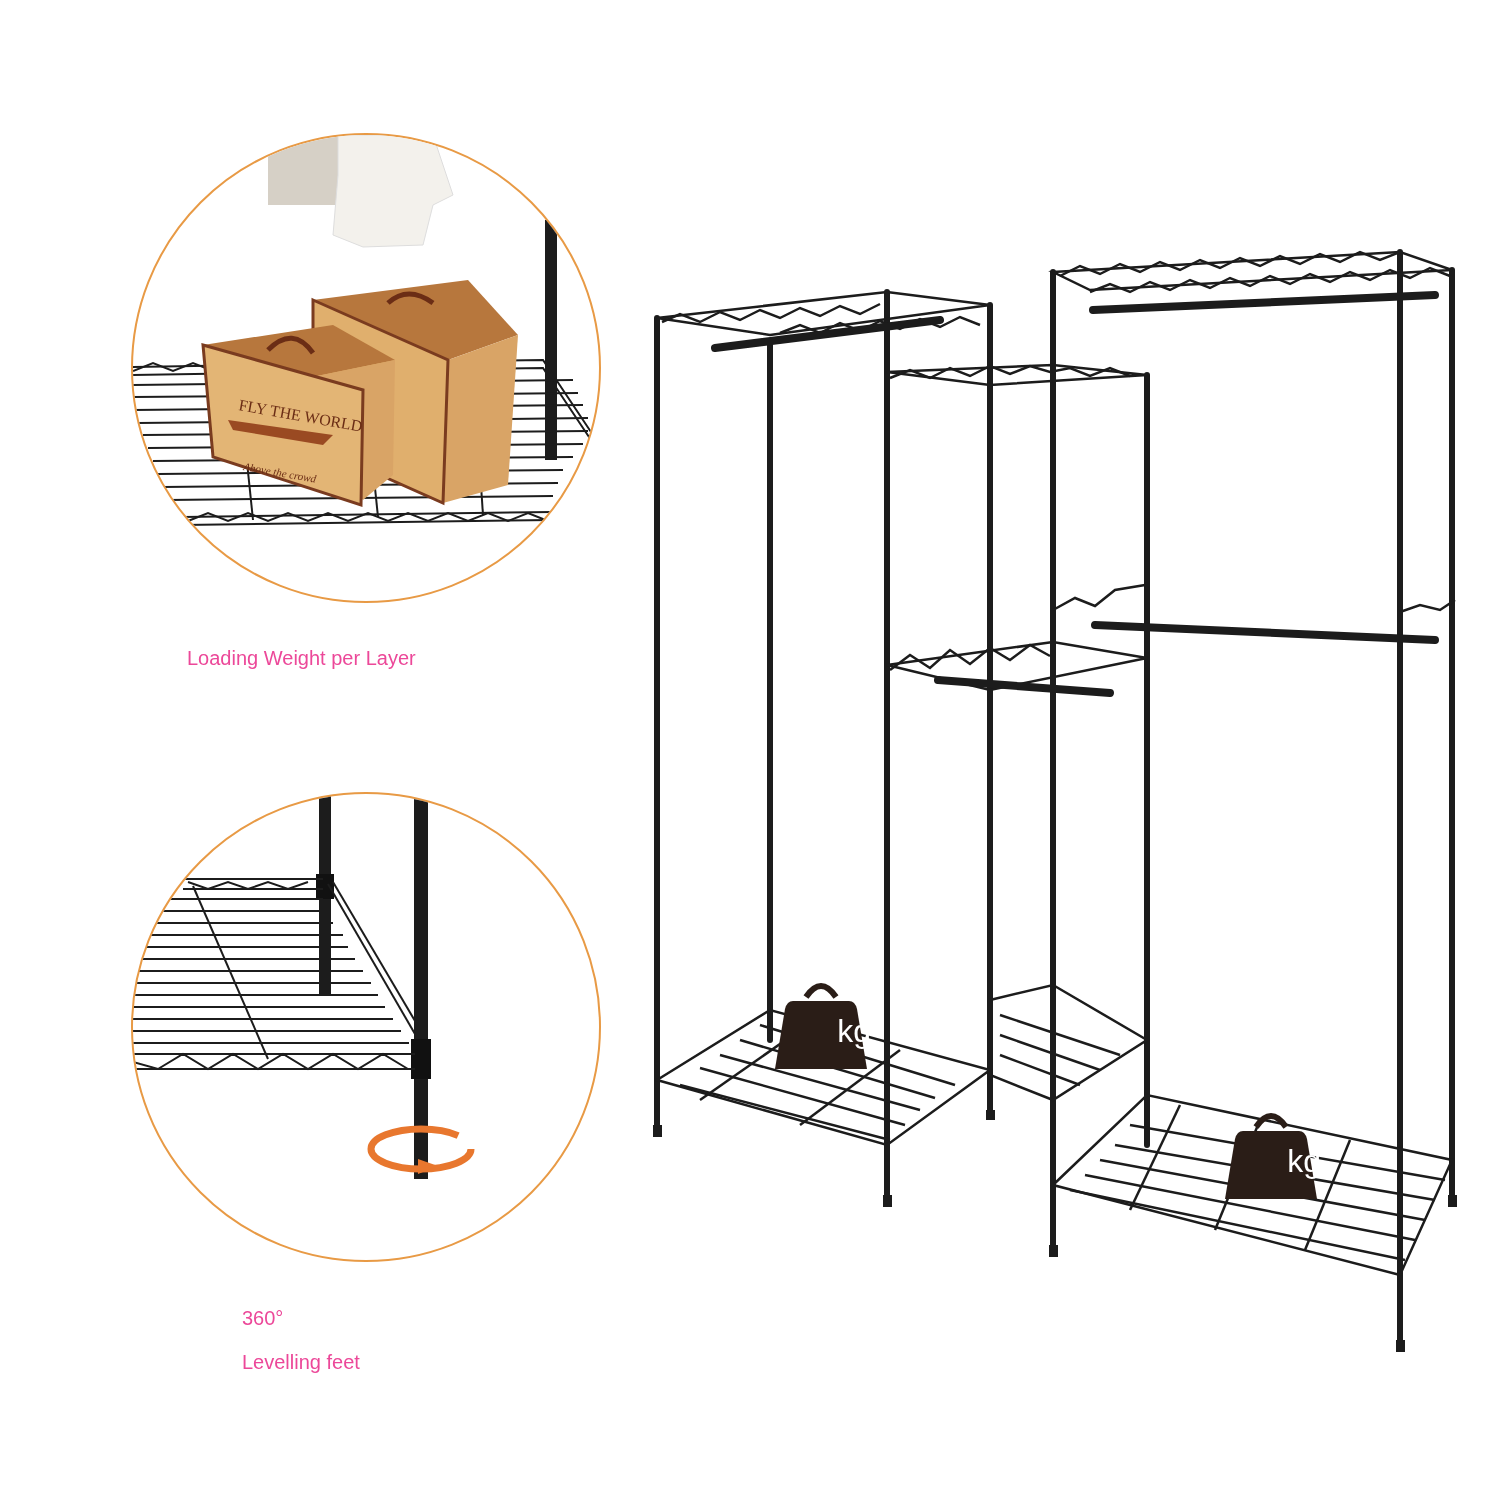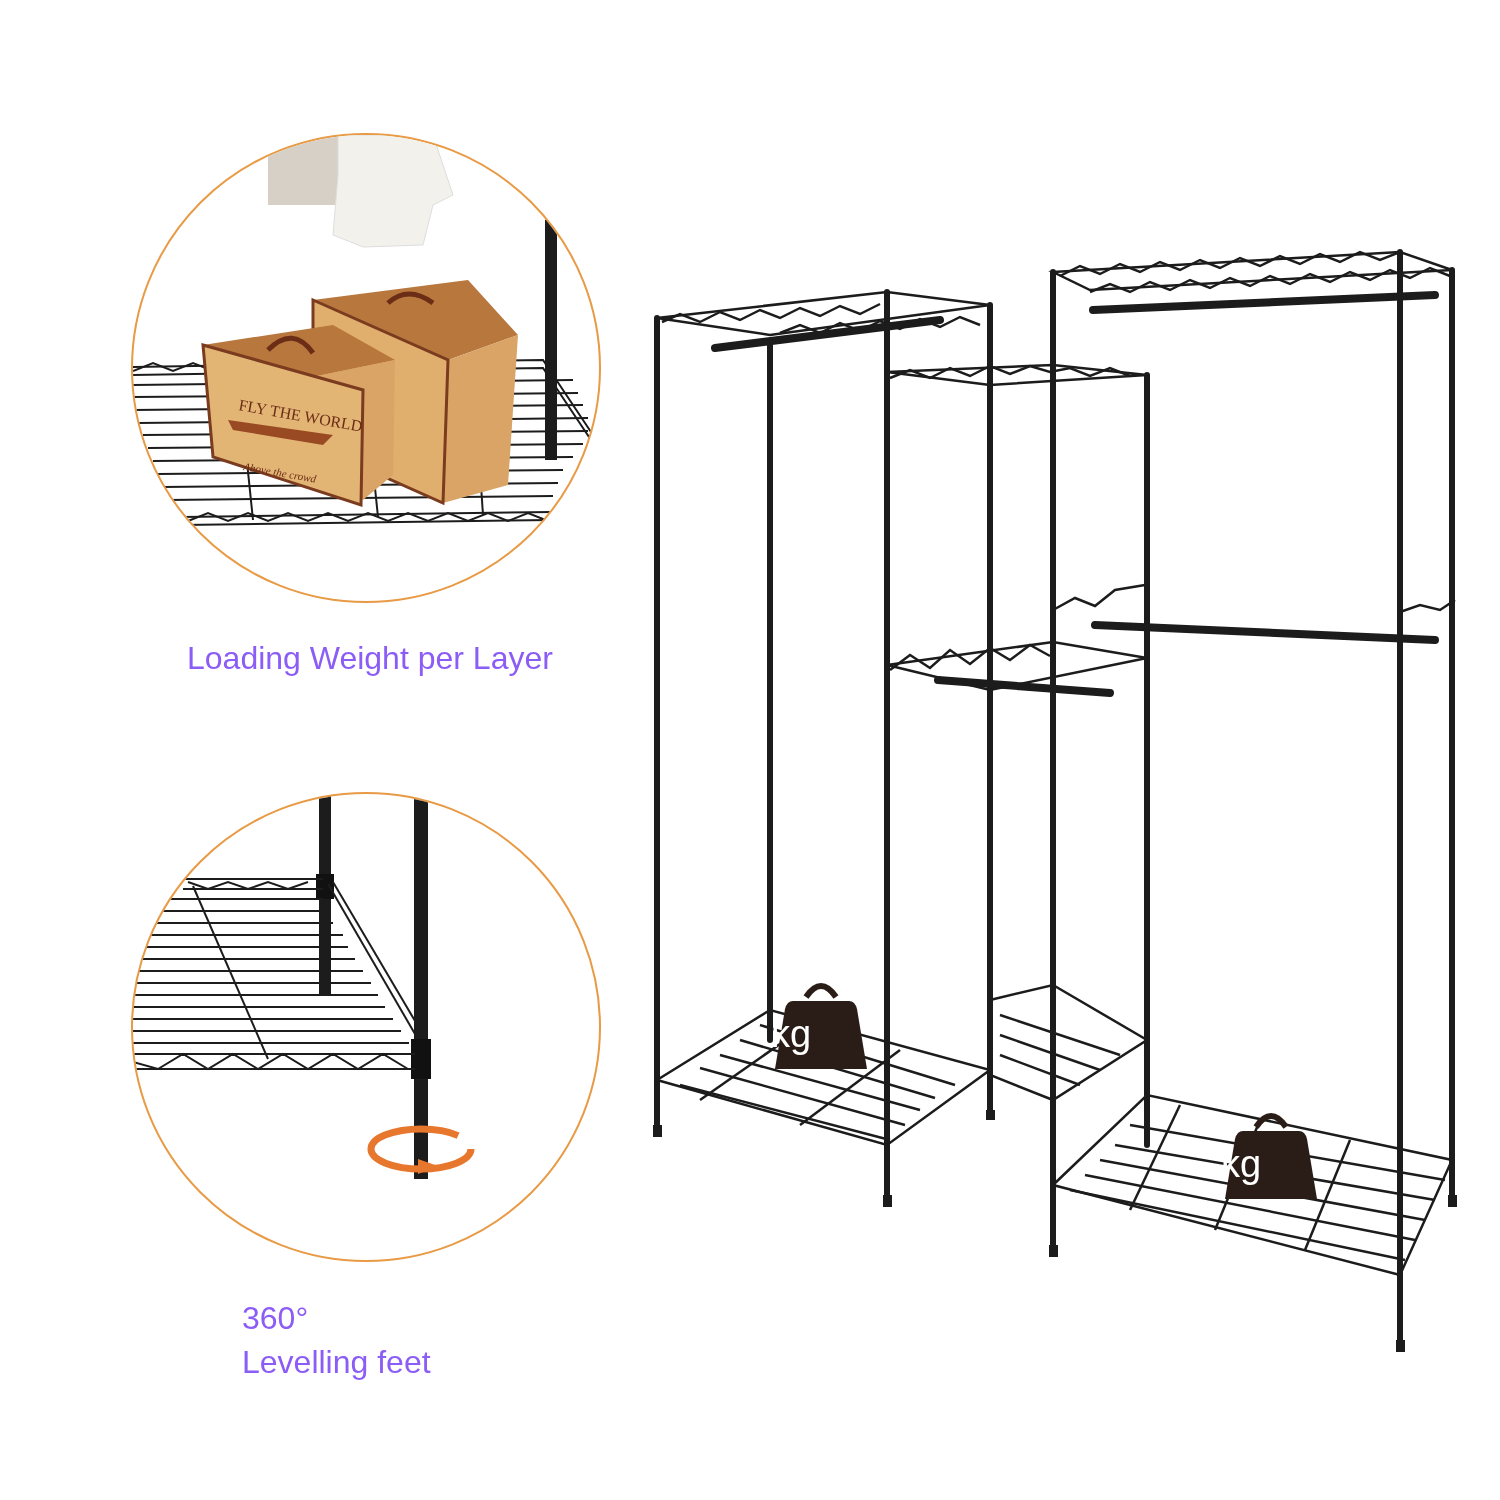--- a/index.html
+++ b/index.html
@@ -1,25 +1,25 @@
 <!DOCTYPE html>
 <html><head>
   <meta charset="utf-8">
   <style>
     html, body { margin: 0; padding: 0; background: #ffffff; }
     .canvas { position: relative; width: 1500px; height: 1500px; background: #fff; overflow: hidden; font-family: "Liberation Sans", "DejaVu Sans", sans-serif; }
     .circle { position: absolute; border: 2px solid #e89a45; border-radius: 50%; background: #fff; overflow: hidden; }
     .c1 { left: 131px; top: 133px; width: 466px; height: 466px; }
     .c2 { left: 131px; top: 792px; width: 466px; height: 466px; }
-    .caption { position: absolute; color: #8b5cf6; font-size: 32px; line-height: 44px; }
+    .caption { position: absolute; color: #ec4899; font-size: 20px; line-height: 44px; }
     .cap1 { left: 187px; top: 636px; }
     .cap2 { left: 242px; top: 1296px; }
     .main-svg { position: absolute; left: 0; top: 0; }
     .kg { position: absolute; width: 100px; height: 100px; }
-    .kg-label { position: absolute; left: 0; right: 0; top: 40px; text-align: left; color: #fff; font-size: 38px; }
+    .kg-label { position: absolute; left: 0; right: 0; top: 40px; text-align: right; color: #fff; font-size: 32px; }
   </style>
 </head>
 <body>
 
 <div class="canvas">
 
   <div class="circle c1">
     <svg width="466" height="466" viewBox="0 0 466 466">
 
       <rect x="135" y="0" width="70" height="70" fill="#d6d0c6"></rect>

